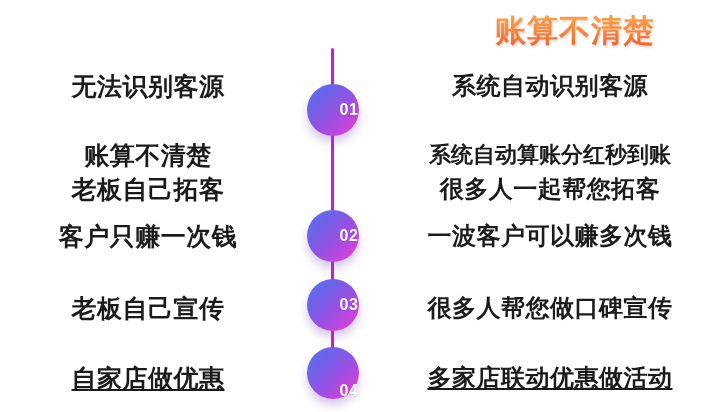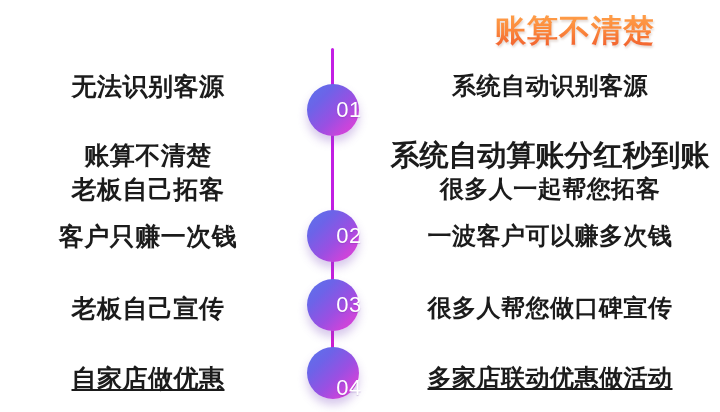--- a/index.html
+++ b/index.html
@@ -59,21 +59,21 @@
     text-align: center;
     color: #1b1b1b;
     font-weight: bold;
     font-size: 25px;
     line-height: 30px;
     white-space: nowrap;
     letter-spacing: 0.5px;
   }
   #col-right .line { font-size: 24px; }
   
-  #col-right .line.long { font-size: 29px; letter-spacing: 0px; }
+  #col-right .line.long { font-size: 22px; letter-spacing: 0px; }
 
   .r1 { top: 71px; }
   .r2 { top: 117px; margin-top: 23px; }
   .r3 { top: 174px; }
   .r4 { top: 221px; }
   .r5 { top: 293px; }
   .r6 { top: 363px; text-decoration: underline; }
 
   
   #timeline {
@@ -97,22 +97,22 @@
         #9B4FE2 58%,
         #C945DB 80%,
         #DB42D6 100%);
     box-shadow: 0 6px 10px rgba(120,70,190,0.30);
     display: flex;
     align-items: center;
     justify-content: center;
   }
   .badge span {
     color: #ffffff;
-    font-size: 22px;
-    font-weight: normal;
+    font-size: 16px;
+    font-weight: bold;
     letter-spacing: 0.5px;
     line-height: 1;
     text-shadow: 0 1px 1px rgba(90,40,150,0.25);
     margin-left: 32px;
   }
   #badge-1 { left: 307px; top: 84px;  }
   #badge-2 { left: 307px; top: 210px; }
   #badge-3 { left: 307px; top: 279px; }
   #badge-4 { left: 307px; top: 347px; align-items: flex-end; }
 </style>

